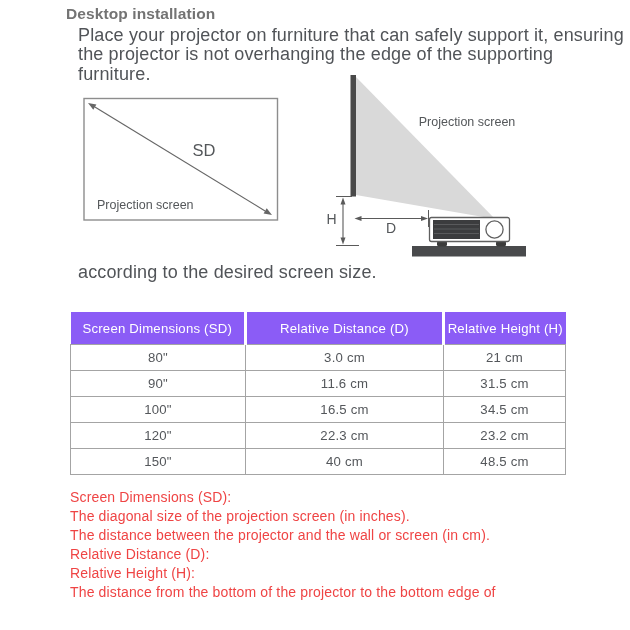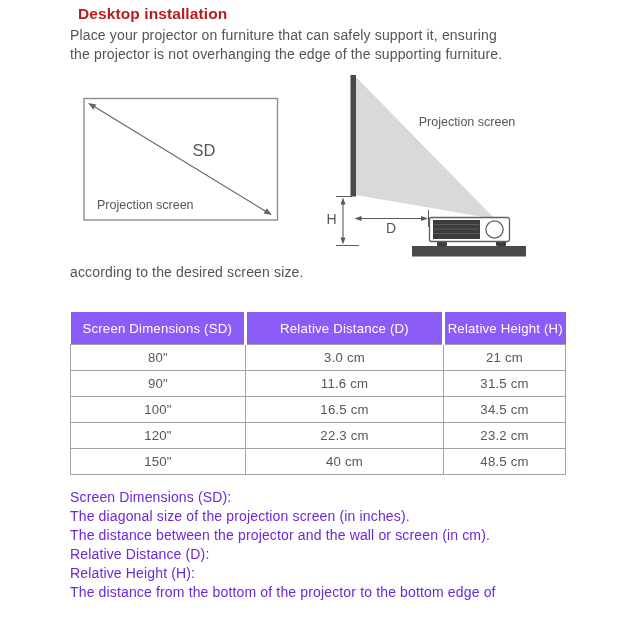--- a/index.html
+++ b/index.html
@@ -6,24 +6,24 @@
   body {
     width:630px; height:630px;
     background:#ffffff;
     font-family:"Liberation Sans", sans-serif;
     color:#515458;
     position:relative;
     overflow:hidden;
   }
   .abs { position:absolute; }
   .page-title {
-    left:78px; top:5px;
-    font-size:15.5px; font-weight:700; color:#b91c1c; letter-spacing:.1px;
+    left:66px; top:5px;
+    font-size:15.5px; font-weight:700; color:#737373; letter-spacing:.1px;
   }
-  .para { font-size:14px; line-height:19.3px; letter-spacing:.15px; color:#515458; }
+  .para { font-size:18px; line-height:19.3px; letter-spacing:.15px; color:#515458;margin-left:8px; }
   #intro-para { left:70px; top:26px; }
   #determine-para { left:70px; top:263px; }
   #diagrams { left:55px; top:60px; }
   svg text { font-family:"Liberation Sans", sans-serif; fill:#54575a; }
 
   table.dist {
     position:absolute; left:70px; top:312px;
     width:495px; border-collapse:collapse; table-layout:fixed;
     font-size:13.2px;
   }
@@ -32,21 +32,21 @@
   table.dist col.c3 { width:122px; }
   table.dist thead th {
     background:#8b5cf6; color:#ffffff; font-weight:400;
     height:30px; border-right:3px solid #ffffff; letter-spacing:.2px;
   }
   table.dist thead th:last-child { border-right:none; }
   table.dist tbody td {
     border:1px solid #a4a4a4; height:23px;
     text-align:center; color:#54575b; letter-spacing:.2px;
   }
-  #definitions { left:70px; top:488px; font-size:14px; line-height:19.1px; letter-spacing:.15px; color:#6d28d9; }
+  #definitions { left:70px; top:488px; font-size:14px; line-height:19.1px; letter-spacing:.15px; color:#ef4444; }
 </style>
 </head>
 <body>
 
 <div class="abs page-title">Desktop installation</div>
 
 <div class="abs para" id="intro-para">
   <div>Place your projector on furniture that can safely support it, ensuring</div>
   <div>the projector is not overhanging the edge of the supporting furniture.</div>
 </div>

